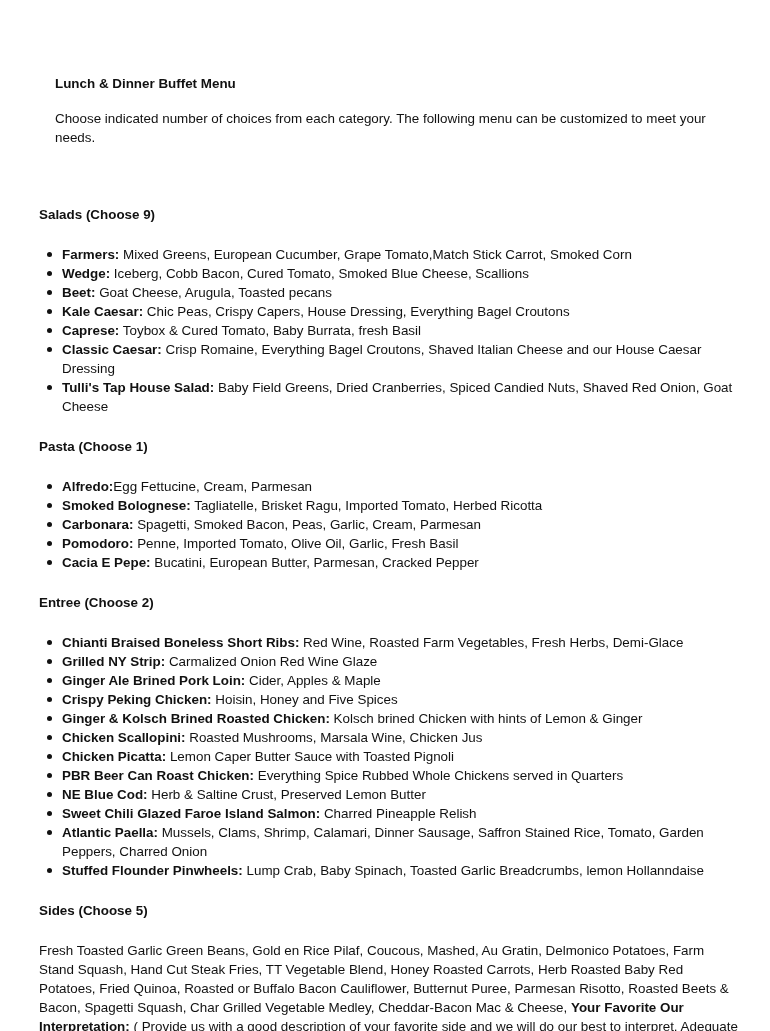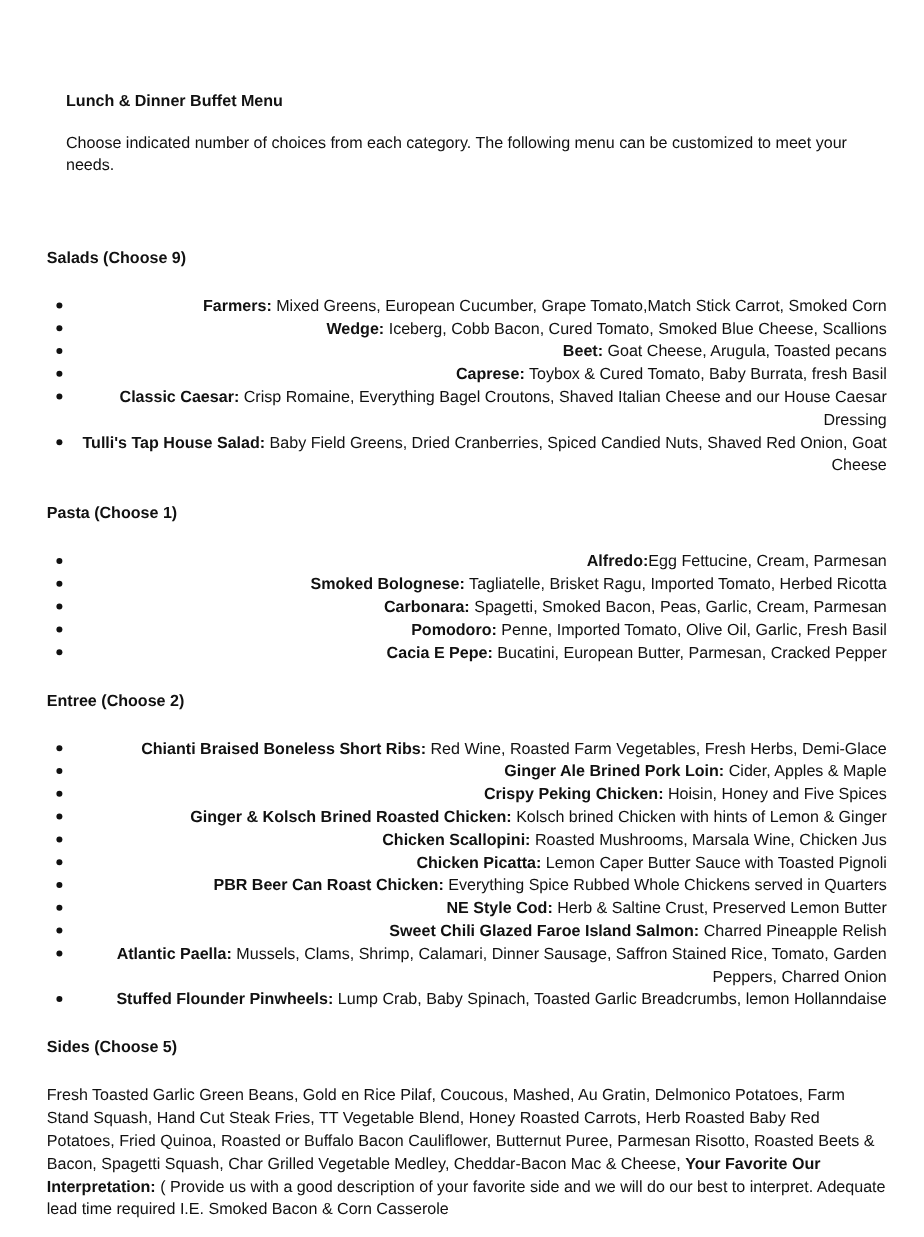--- a/index.html
+++ b/index.html
@@ -23,21 +23,20 @@
       width: 700px;
     }
     .line { margin: 16px; }
     .title { font-weight: bold; }
     .gap { height: 21px; }
     .heading { font-weight: bold; margin: 0; }
     ul.menu-list {
       margin: 0;
       padding: 0 0 0 23px;
       list-style: none;
-      text-align: right;
     }
     ul.menu-list li {
       position: relative;
       margin: 0;
       padding: 0;
     }
     ul.menu-list li .bullet {
       position: absolute;
       left: -15px;
       top: 7px;
@@ -59,20 +58,21 @@
   <div class="gap"></div>
   <div class="gap"></div>
 
   <section>
     <p class="heading">Salads (Choose 9)</p>
     <div class="gap"></div>
     <ul class="menu-list">
         <li><span class="bullet"></span><span class="item-name">Farmers:</span><span> Mixed Greens, European Cucumber, Grape Tomato,Match Stick Carrot, Smoked Corn</span></li>
         <li><span class="bullet"></span><span class="item-name">Wedge:</span><span> Iceberg, Cobb Bacon, Cured Tomato, Smoked Blue Cheese, Scallions</span></li>
         <li><span class="bullet"></span><span class="item-name">Beet:</span><span> Goat Cheese, Arugula, Toasted pecans</span></li>
+        <li><span class="bullet"></span><span class="item-name">Kale Caesar:</span><span> Chic Peas, Crispy Capers, House Dressing, Everything Bagel Croutons</span></li>
         <li><span class="bullet"></span><span class="item-name">Caprese:</span><span> Toybox &amp; Cured Tomato, Baby Burrata, fresh Basil</span></li>
         <li><span class="bullet"></span><span class="item-name">Classic Caesar:</span><span> Crisp Romaine, Everything Bagel Croutons, Shaved Italian Cheese and our House Caesar Dressing</span></li>
         <li><span class="bullet"></span><span class="item-name">Tulli's Tap House Salad:</span><span> Baby Field Greens, Dried Cranberries, Spiced Candied Nuts, Shaved Red Onion, Goat Cheese</span></li>
       </ul>
   </section>
   <div class="gap"></div>
 
   <section>
     <p class="heading">Pasta (Choose 1)</p>
     <div class="gap"></div>
@@ -84,27 +84,28 @@
         <li><span class="bullet"></span><span class="item-name">Cacia E Pepe:</span><span> Bucatini, European Butter, Parmesan, Cracked Pepper</span></li>
       </ul>
   </section>
   <div class="gap"></div>
 
   <section>
     <p class="heading">Entree (Choose 2)</p>
     <div class="gap"></div>
     <ul class="menu-list">
         <li><span class="bullet"></span><span class="item-name">Chianti Braised Boneless Short Ribs:</span><span> Red Wine, Roasted Farm Vegetables, Fresh Herbs, Demi-Glace</span></li>
+        <li><span class="bullet"></span><span class="item-name">Grilled NY Strip:</span><span> Carmalized Onion Red Wine Glaze</span></li>
         <li><span class="bullet"></span><span class="item-name">Ginger Ale Brined Pork Loin:</span><span> Cider, Apples &amp; Maple</span></li>
         <li><span class="bullet"></span><span class="item-name">Crispy Peking Chicken:</span><span> Hoisin, Honey and Five Spices</span></li>
         <li><span class="bullet"></span><span class="item-name">Ginger &amp; Kolsch Brined Roasted Chicken:</span><span> Kolsch brined Chicken with hints of Lemon &amp; Ginger</span></li>
         <li><span class="bullet"></span><span class="item-name">Chicken Scallopini:</span><span> Roasted Mushrooms, Marsala Wine, Chicken Jus</span></li>
         <li><span class="bullet"></span><span class="item-name">Chicken Picatta:</span><span> Lemon Caper Butter Sauce with Toasted Pignoli</span></li>
         <li><span class="bullet"></span><span class="item-name">PBR Beer Can Roast Chicken:</span><span> Everything Spice Rubbed Whole Chickens served in Quarters</span></li>
-        <li><span class="bullet"></span><span class="item-name">NE Style Cod:</span><span> Herb &amp; Saltine Crust, Preserved Lemon Butter</span></li>
+        <li><span class="bullet"></span><span class="item-name">NE Blue Cod:</span><span> Herb &amp; Saltine Crust, Preserved Lemon Butter</span></li>
         <li><span class="bullet"></span><span class="item-name">Sweet Chili Glazed Faroe Island Salmon:</span><span> Charred Pineapple Relish</span></li>
         <li><span class="bullet"></span><span class="item-name">Atlantic Paella:</span><span> Mussels, Clams, Shrimp, Calamari, Dinner Sausage, Saffron Stained Rice, Tomato, Garden Peppers, Charred Onion</span></li>
         <li><span class="bullet"></span><span class="item-name">Stuffed Flounder Pinwheels:</span><span> Lump Crab, Baby Spinach, Toasted Garlic Breadcrumbs, lemon Hollanndaise</span></li>
       </ul>
   </section>
   <div class="gap"></div>
 
   <section>
     <p class="heading">Sides (Choose 5)</p>
     <div class="gap"></div>

